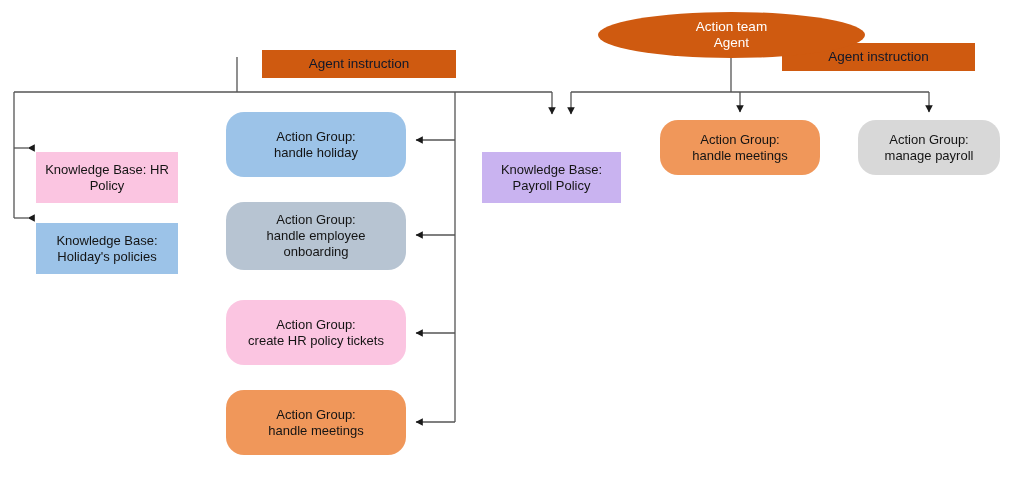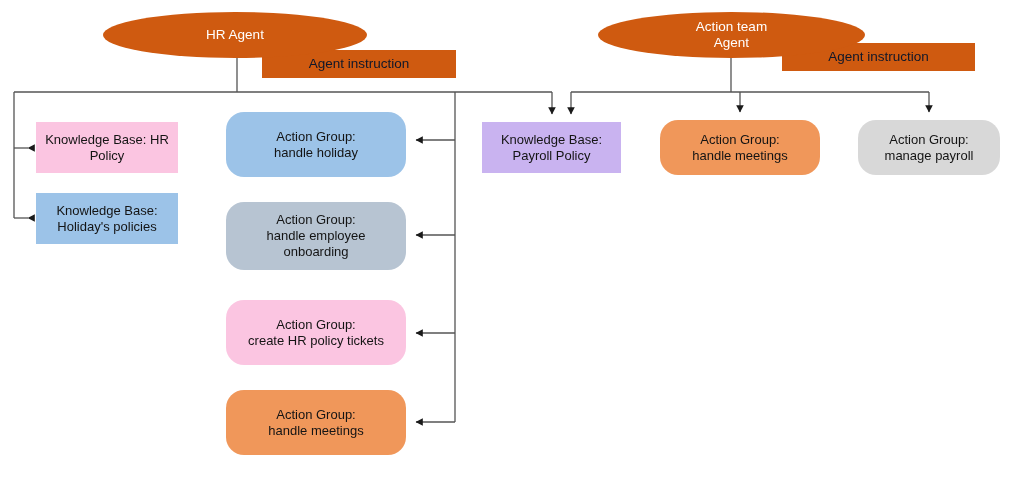--- a/index.html
+++ b/index.html
@@ -43,20 +43,21 @@
   }
   .instruction {
     color: #0f172a;
     font-size: 13.5px;
     z-index: 2;
   }
   .kb-box {
     color: #141414;
     font-size: 13px;
     z-index: 2;
+    margin-top: 30px;
   }
   .ag-box {
     color: #141414;
     font-size: 13px;
     border-radius: 18px;
     z-index: 2;
   }
 </style>
 </head>
 <body>
@@ -93,23 +94,20 @@
 
       <path d="M731,57 L731,92"></path>
 
       <path d="M571,92 L929,92"></path>
       <path d="M571,92 L571,114" marker-end="url(#arrow-down)"></path>
       <path d="M740,92 L740,112" marker-end="url(#arrow-down)"></path>
       <path d="M929,92 L929,112" marker-end="url(#arrow-down)"></path>
     </g>
   </svg>
 
-  <div class="node agent-ellipse" style="left:103px; top:12px; width:264px; height:46px; background:#cf5a10;">
-    <span>HR Agent</span>
-  </div>
 
   <div class="node agent-ellipse" style="left:598px; top:12px; width:267px; height:46px; background:#cf5a10;">
     <span>Action team
 Agent</span>
   </div>
 
   <div class="node instruction" style="left:262px; top:50px; width:194px; height:28px; background:#cf5a10;">
     <span>Agent instruction</span>
   </div>
 

